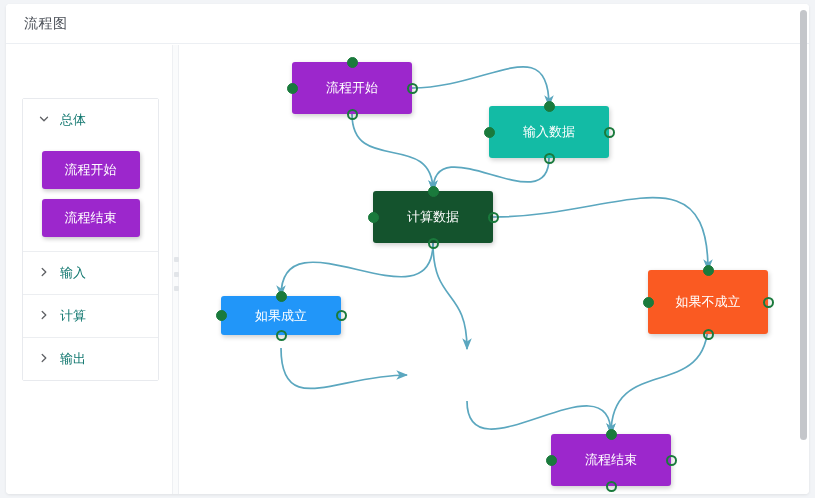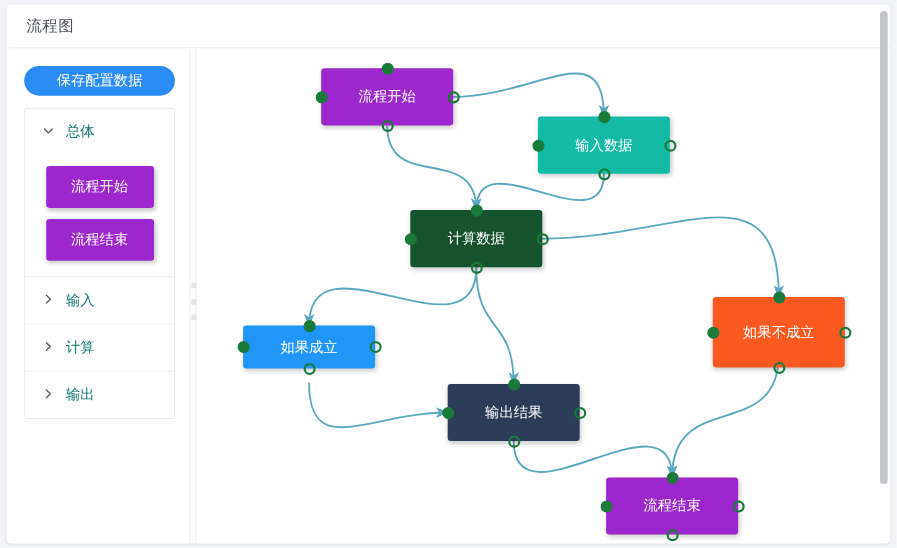--- a/index.html
+++ b/index.html
@@ -221,21 +221,20 @@
 <body>
 
 <div id="app">
   <div class="page-card">
 
     <div class="header">
       <div class="page-title">流程图</div>
     </div>
 
     <div class="sidebar">
-      <button class="save-button">保存配置数据</button>
       <div class="accordion" id="accordion">
           <div class="acc-section">
             <div class="acc-header">
               <span class="acc-caret">
                 <svg width="12" height="12" viewBox="0 0 12 12">
                   <path d="M2.5 4.2 L6 7.8 L9.5 4.2" fill="none" stroke="currentColor" stroke-width="1.3" stroke-linecap="round" stroke-linejoin="round"></path>
                 </svg>
               </span>
               <span class="acc-label">总体</span>
             </div>
@@ -331,27 +330,20 @@
             <span class="port left filled"></span>
             <span class="port right hollow"></span>
           </div>
           <div class="node" style="left: 469px; top: 225px; width: 120px; height: 64px; background: rgb(250, 90, 34);">
             <span>如果不成立</span>
             <span class="port top filled"></span>
             <span class="port bottom hollow"></span>
             <span class="port left filled"></span>
             <span class="port right hollow"></span>
           </div>
-          <div class="node" style="left: 228px; top: 304px; width: 120px; height: 52px; background: rgb(45, 60, 86);">
-            <span>输出结果</span>
-            <span class="port top filled"></span>
-            <span class="port bottom hollow"></span>
-            <span class="port left filled"></span>
-            <span class="port right hollow"></span>
-          </div>
           <div class="node" style="left: 372px; top: 389px; width: 120px; height: 52px; background: rgb(156, 39, 204);">
             <span>流程结束</span>
             <span class="port top filled"></span>
             <span class="port bottom hollow"></span>
             <span class="port left filled"></span>
             <span class="port right hollow"></span>
           </div>
         </div>
     </div>
 

